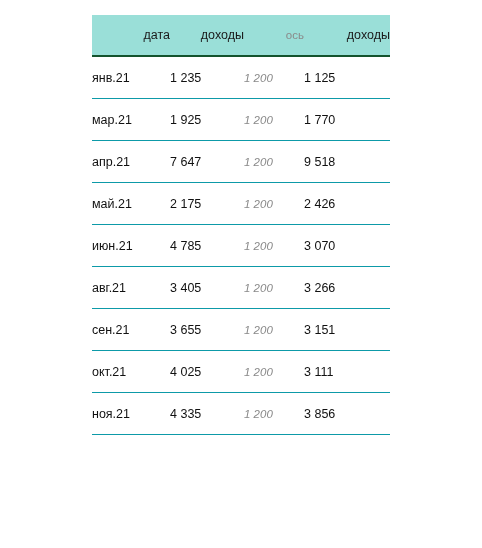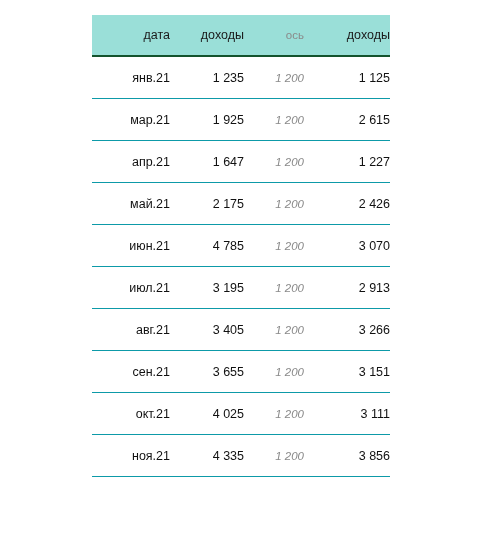--- a/index.html
+++ b/index.html
@@ -49,21 +49,21 @@
 
   
   tbody tr {
     background: #ffffff;
   }
   tbody td {
     height: 41px;
     padding: 0;
     font-size: 12.5px;
     color: #111111;
-    text-align: right;
+    text-align: left;
     vertical-align: middle;
     border-bottom: 1.5px solid #0d9aa8;
   }
   tbody td.axis-col {
     color: #8a8a8a;
     font-style: italic;
     font-size: 11.5px;
     margin-top: 21px;
   }
 
@@ -96,45 +96,39 @@
       <tr>
         <td>янв.21</td>
         <td>1 235</td>
         <td class="axis-col">1 200</td>
         <td>1 125</td>
       </tr>
       <tr>
         <td>мар.21</td>
         <td>1 925</td>
         <td class="axis-col">1 200</td>
-        <td>2 615</td>
+        <td>1 770</td>
       </tr>
       <tr>
         <td>апр.21</td>
-        <td>1 647</td>
+        <td>7 647</td>
         <td class="axis-col">1 200</td>
-        <td>1 227</td>
+        <td>9 518</td>
       </tr>
       <tr>
         <td>май.21</td>
         <td>2 175</td>
         <td class="axis-col">1 200</td>
         <td>2 426</td>
       </tr>
       <tr>
         <td>июн.21</td>
         <td>4 785</td>
         <td class="axis-col">1 200</td>
         <td>3 070</td>
-      </tr>
-      <tr>
-        <td>июл.21</td>
-        <td>3 195</td>
-        <td class="axis-col">1 200</td>
-        <td>2 913</td>
       </tr>
       <tr>
         <td>авг.21</td>
         <td>3 405</td>
         <td class="axis-col">1 200</td>
         <td>3 266</td>
       </tr>
       <tr>
         <td>сен.21</td>
         <td>3 655</td>

